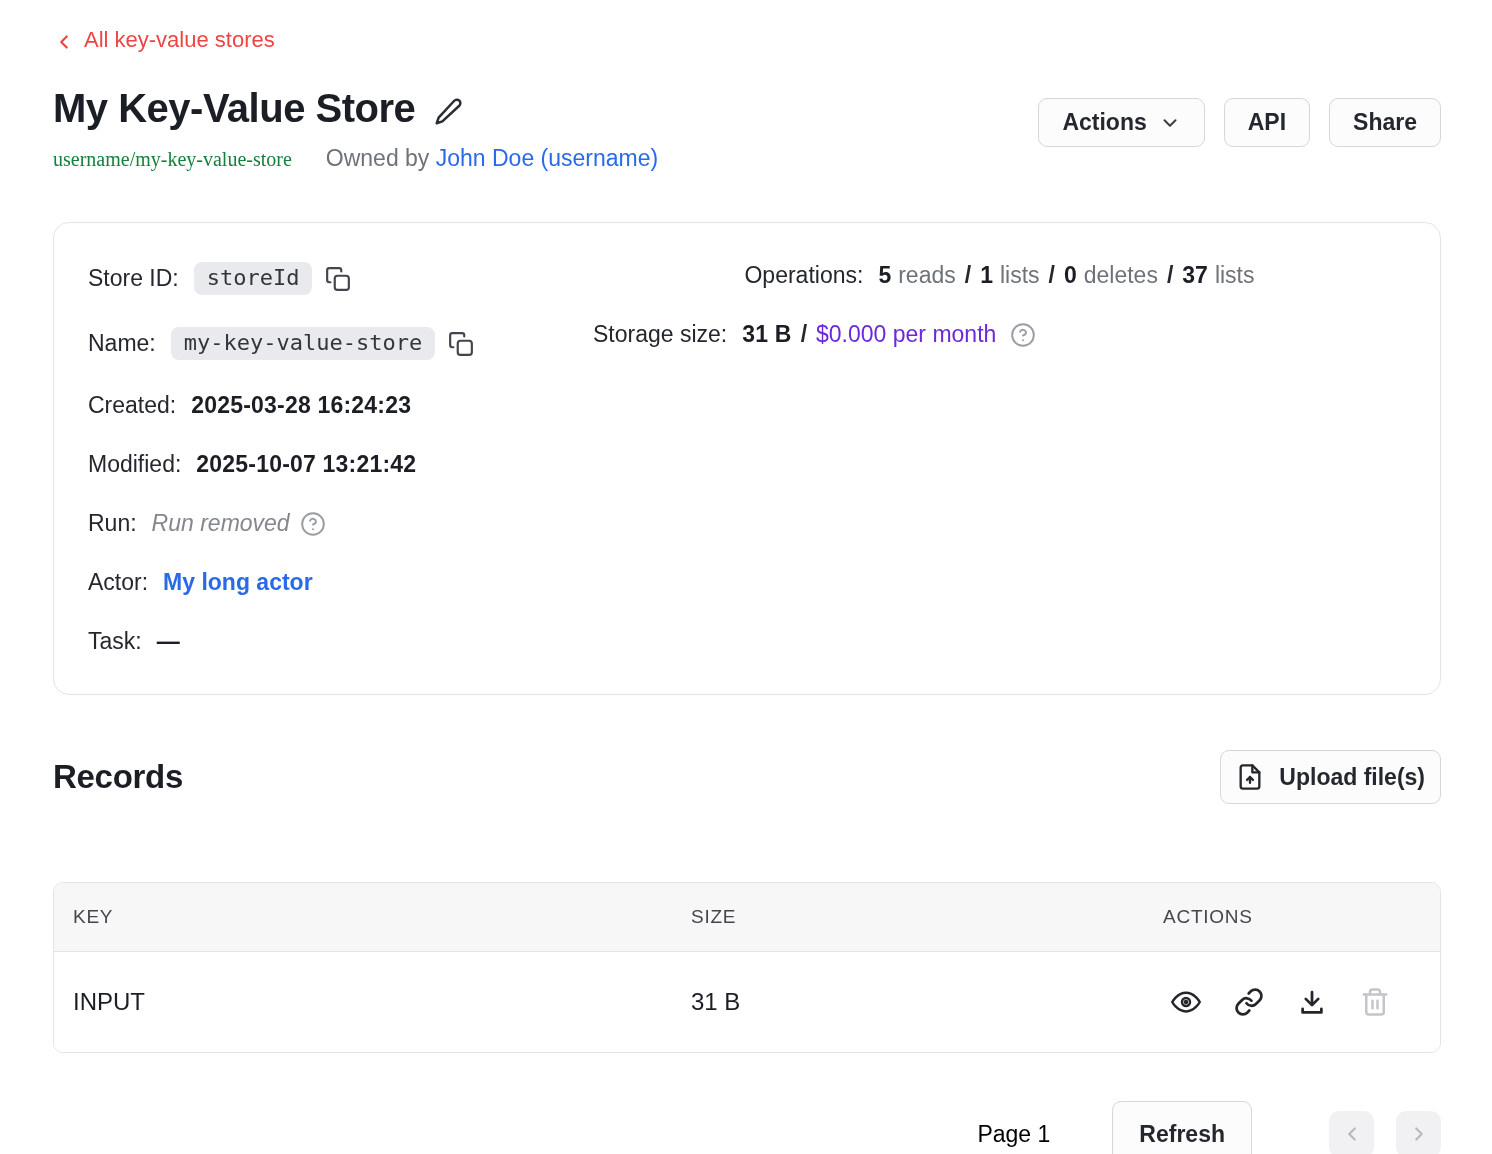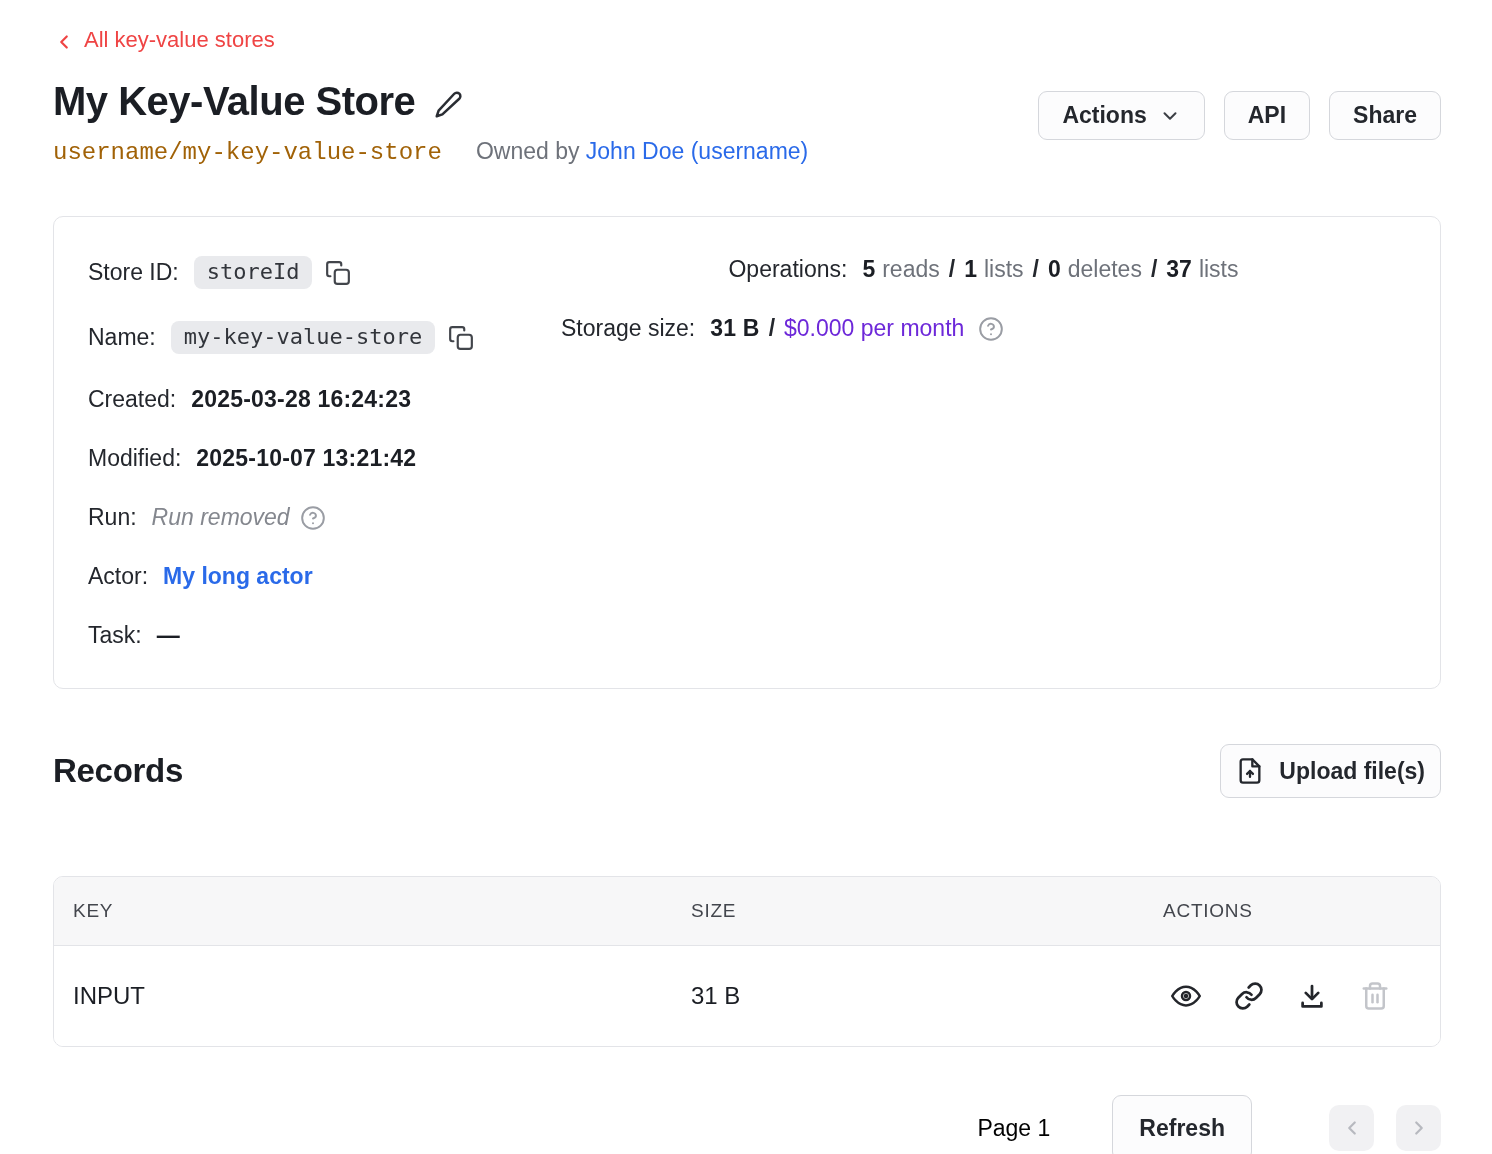--- a/index.html
+++ b/index.html
@@ -14,45 +14,45 @@
   svg { display:block; }
   .icon { flex:none; }
 
   
   .back-link {
     display:inline-flex; align-items:flex-end; gap:9px;
     color:#ef4444; font-size:22px; text-decoration:none; cursor:pointer;
   }
 
   
-  .header-row { display:flex; justify-content:space-between; align-items:flex-start; margin-top:22px; }
+  .header-row { display:flex; justify-content:space-between; align-items:flex-start; margin-top:29px; }
   .title-line { display:flex; align-items:center; gap:18px; }
   .page-title { font-size:40px; font-weight:700; letter-spacing:-0.5px; color:#1b1e24; }
   .edit-icon { color:#2a2d33; cursor:pointer; margin-top:6px; }
   .subtitle { display:flex; align-items:baseline; gap:34px; margin-top:14px; }
   .store-path {
-    font-family:Liberation Mono, monospace;
-    font-size:24px; color:#a16207;
+    font-family:Liberation Serif, serif;
+    font-size:20px; color:#15803d;
   }
   .owned-by { font-size:23px; color:#6e727a; }
   .owner-link { color:#2a6ae9; text-decoration:none; cursor:pointer; }
 
   .header-buttons { display:flex; gap:19px; margin-top:12px; }
   .btn {
     display:inline-flex; align-items:center; justify-content:center; gap:12px;
     font-family:inherit; font-size:23px; font-weight:600; color:#24272d;
     background:#fcfcfd; border:1px solid #d5d7dc; border-radius:9px;
     padding:0 23px; height:49px; cursor:pointer;
   }
   .btn .chev { color:#3c3f45; }
 
   
   .info-card {
-    margin-top:50px; border:1px solid #e3e4e8; border-radius:10px;
-    display:flex; padding:39px 34px 7px 34px; background:#fff;
+    margin-top:50px; border:1px solid #e3e4e8; border-radius:16px;
+    display:flex; padding:39px 34px 7px 34px; background:#fff;gap:32px;
   }
   .card-col-left { width:473px; flex:none; }
   .card-col-right { flex:1; }
   .info-row { display:flex; align-items:center; margin-bottom:32px; font-size:23px; min-height:27px; }
   .info-label { color:#24272d; margin-right:15px; white-space:nowrap; }
   .info-strong { font-weight:700; color:#1b1e24; letter-spacing:0.2px; }
   .chip {
     font-family:"DejaVu Sans Mono","Liberation Mono",monospace;
     font-size:22px; color:#32353b; background:#e9eaed;
     border-radius:8px; padding:3px 13px 5px;

